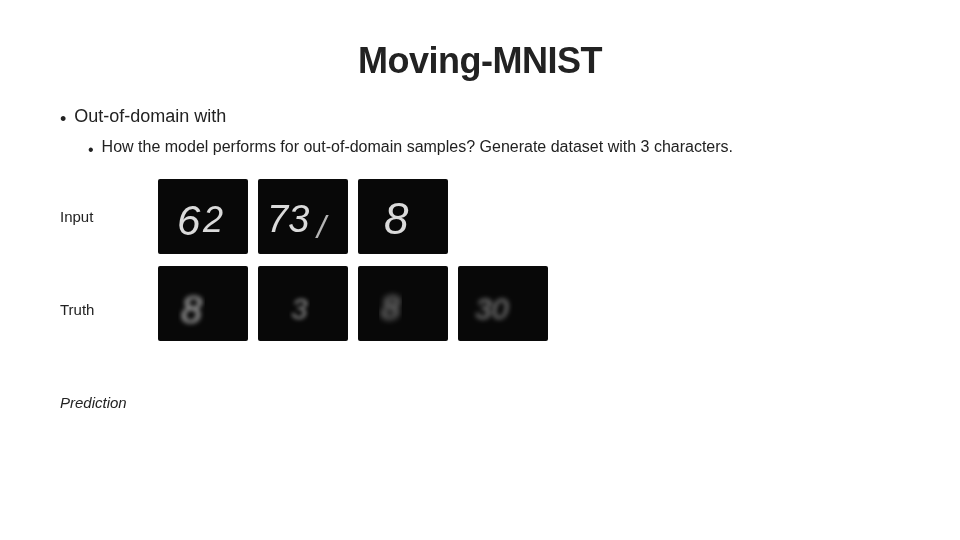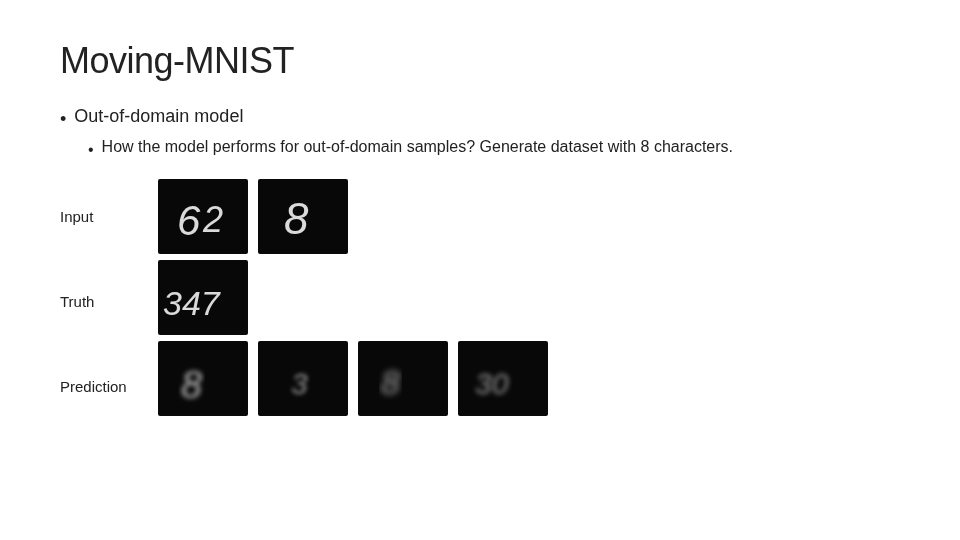--- a/index.html
+++ b/index.html
@@ -13,24 +13,25 @@
     }
 
     .slide-container {
       width: 960px;
       height: 540px;
       padding: 40px 60px 30px 60px;
     }
 
     .title {
       font-size: 36px;
-      font-weight: 400;
+      font-weight: 700;
       color: #222;
       margin-bottom: 24px;
       letter-spacing: -0.5px;
+      text-align: center;
     }
 
     .bullet-l1 {
       font-size: 18px;
       color: #222;
       margin-bottom: 6px;
       display: flex;
       align-items: flex-start;
       gap: 8px;
     }
@@ -53,21 +54,21 @@
 
     .grid-section {
       display: flex;
       align-items: flex-start;
       margin-top: 10px;
     }
 
     .row-labels {
       display: flex;
       flex-direction: column;
-      gap: 4px;
+      gap: 12px;
       margin-right: 18px;
       width: 80px;
     }
 
     .row-label {
       font-size: 15px;
       color: #222;
       display: flex;
       align-items: center;
       justify-content: flex-start;
@@ -92,43 +93,43 @@
       overflow: hidden;
       position: relative;
       display: flex;
       align-items: center;
       justify-content: center;
     }
 
     
     .row-label-input { height: 75px; }
     .row-label-truth { height: 75px; margin-top: 6px; }
-    .row-label-prediction { height: 75px; margin-top: 6px; }
+    .row-label-prediction { height: 75px; margin-top: 6px; font-style: italic; }
 
     
     .digit-canvas {
       width: 88px;
       height: 73px;
     }
   </style>
 </head>
 <body>
 
 <div class="slide-container">
 
   <h1 class="title">Moving-MNIST</h1>
 
   <div class="bullet-l1">
     <span class="bullet-dot">•</span>
-    <span>Out-of-domain model</span>
+    <span>Out-of-domain with</span>
   </div>
 
   <div class="bullet-l2">
     <span class="bullet-dot">•</span>
-    <span>How the model performs for out-of-domain samples? Generate dataset with 8 characters.</span>
+    <span>How the model performs for out-of-domain samples? Generate dataset with 3 characters.</span>
   </div>
 
   <div class="grid-section">
     <div class="row-labels">
       <div class="row-label row-label-input">Input</div>
       <div class="row-label row-label-truth">Truth</div>
       <div class="row-label row-label-prediction">Prediction</div>
     </div>
 
     <div class="images-grid">
@@ -138,41 +139,42 @@
         <div class="img-cell">
           <svg class="digit-canvas" viewBox="0 0 88 73" xmlns="http://www.w3.org/2000/svg">
             <rect width="88" height="73" fill="#080808"></rect>
 
             <text x="18" y="55" fill="white" font-size="42" font-family="Arial" font-style="italic" font-weight="300" opacity="0.85">6</text>
 
             <text x="44" y="52" fill="white" font-size="36" font-family="Arial" font-style="italic" font-weight="300" opacity="0.85">2</text>
           </svg>
         </div>
 
+        <div class="img-cell">
+          <svg class="digit-canvas" viewBox="0 0 88 73" xmlns="http://www.w3.org/2000/svg">
+            <rect width="88" height="73" fill="#080808"></rect>
+            <text x="8" y="52" fill="white" font-size="38" font-family="Arial" font-style="italic" font-weight="300" opacity="0.85">73</text>
+            <text x="58" y="58" fill="white" font-size="32" font-family="Arial" font-style="italic" opacity="0.7">/</text>
+          </svg>
+        </div>
 
         <div class="img-cell">
           <svg class="digit-canvas" viewBox="0 0 88 73" xmlns="http://www.w3.org/2000/svg">
             <rect width="88" height="73" fill="#080808"></rect>
             <text x="25" y="54" fill="white" font-size="44" font-family="Arial" font-style="italic" font-weight="300" opacity="0.85">8</text>
           </svg>
         </div>
 
       </div>
 
       <div class="image-row">
 
 
 
 
-        <div class="img-cell">
-          <svg class="digit-canvas" viewBox="0 0 88 73" xmlns="http://www.w3.org/2000/svg">
-            <rect width="88" height="73" fill="#080808"></rect>
-            <text x="4" y="54" fill="white" font-size="34" font-family="Arial" font-style="italic" font-weight="300" opacity="0.85">347</text>
-          </svg>
-        </div>
       </div>
 
       <div class="image-row">
 
         <div class="img-cell">
           <svg class="digit-canvas" viewBox="0 0 88 73" xmlns="http://www.w3.org/2000/svg">
             <rect width="88" height="73" fill="#080808"></rect>
             <filter id="blur1">
                 <feGaussianBlur stdDeviation="2.5"></feGaussianBlur>
               </filter>

